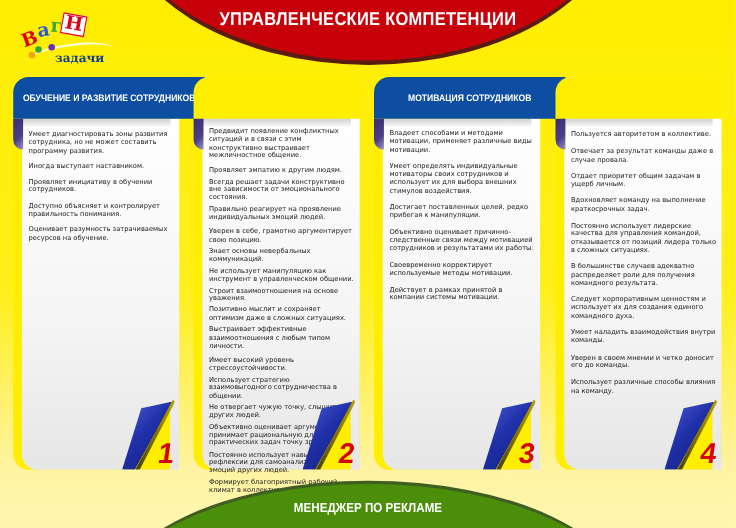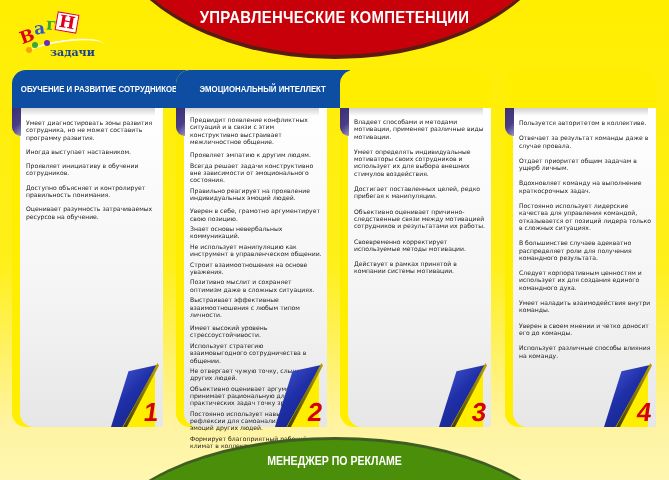--- a/index.html
+++ b/index.html
@@ -148,23 +148,20 @@
   <div class="curl"></div>
   <div class="curl-edge"></div>
   <div class="num">1</div>
 </div>
 
 <div class="card dense" style="left:176px;">
   <div class="back"></div>
   <div class="sheet"></div>
   <div class="roll"></div>
   <div class="roll-shadow"></div>
-  <div class="header">
-    <span class="header-title">ЭМОЦИОНАЛЬНЫЙ ИНТЕЛЛЕКТ</span>
-  </div>
   <div class="items" style="top:46px;">
     <p style="margin-bottom:6px">Предвидит появление конфликтных ситуаций и в связи с этим конструктивно выстраивает межличностное общение.</p>
     <p>Проявляет эмпатию к другим людям.</p>
     <p>Всегда решает задачи конструктивно вне зависимости от эмоционального состояния.</p>
     <p style="margin-bottom:6px">Правильно реагирует на проявление индивидуальных эмоций людей.</p>
     <p>Уверен в себе, грамотно аргументирует свою позицию.</p>
     <p>Знает основы невербальных коммуникаций.</p>
     <p>Не использует манипуляцию как инструмент в управленческом общении.</p>
     <p>Строит взаимоотношения на основе уважения.</p>
     <p>Позитивно мыслит и сохраняет оптимизм даже в сложных ситуациях.</p>
@@ -180,20 +177,23 @@
   <div class="curl"></div>
   <div class="curl-edge"></div>
   <div class="num">2</div>
 </div>
 
 <div class="card" style="left:340px;">
   <div class="back"></div>
   <div class="sheet"></div>
   <div class="roll"></div>
   <div class="roll-shadow"></div>
+  <div class="header">
+    <span class="header-title">МОТИВАЦИЯ СОТРУДНИКОВ</span>
+  </div>
   <div class="items" style="top:48px;">
     <p style="margin-bottom:8px">Владеет способами и методами мотивации, применяет различные виды мотивации.</p>
     <p style="margin-bottom:8px">Умеет определять индивидуальные мотиваторы своих сотрудников и использует их для выбора внешних стимулов воздействия.</p>
     <p style="margin-bottom:8px">Достигает поставленных целей, редко прибегая к манипуляции.</p>
     <p style="margin-bottom:8px">Объективно оценивает причинно-следственные связи между мотивацией сотрудников и результатами их работы.</p>
     <p style="margin-bottom:8px">Своевременно корректирует используемые методы мотивации.</p>
     <p>Действует в рамках принятой в компании системы мотивации.</p>
   </div>
   <div class="sheet-corner"></div>
   <div class="curl"></div>

